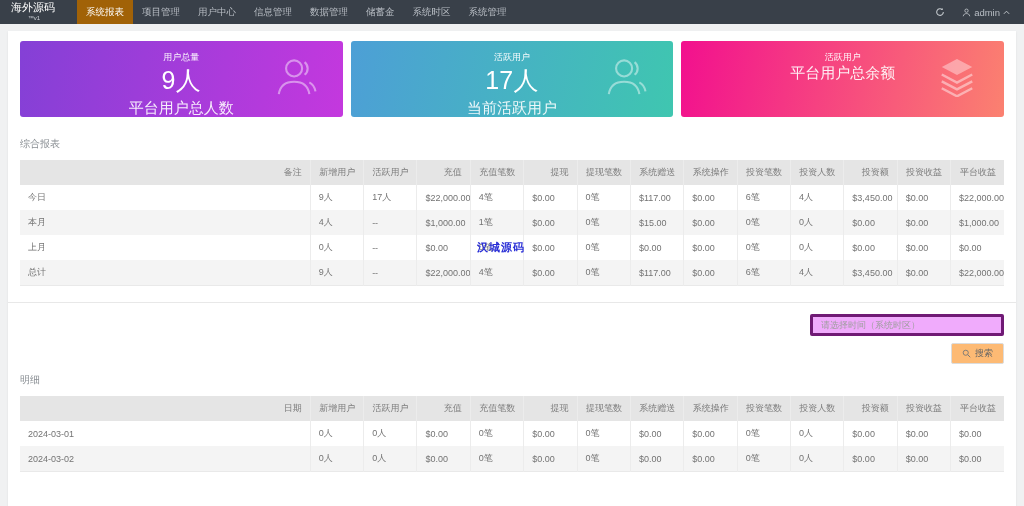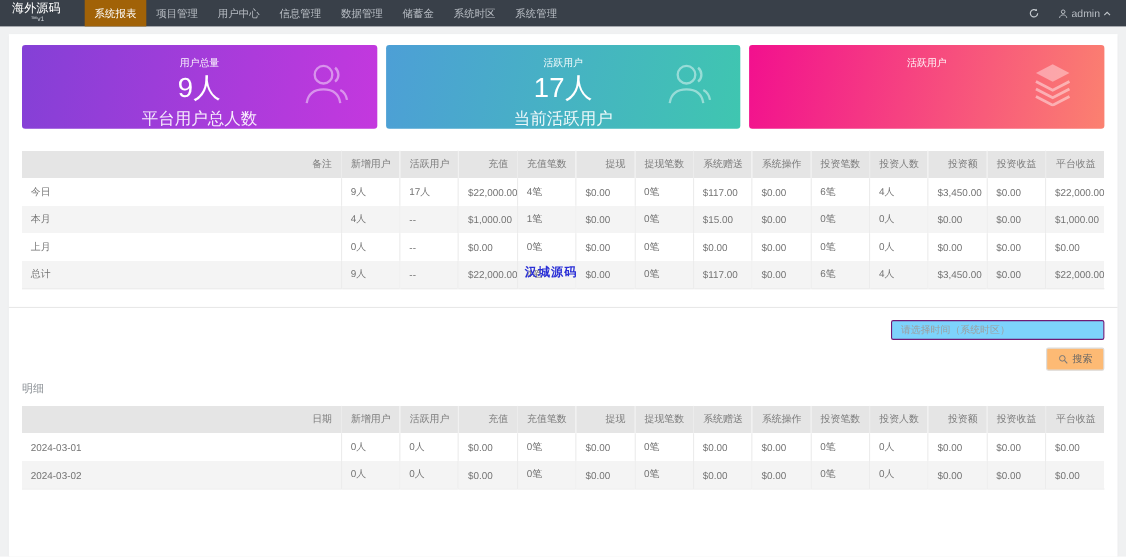--- a/index.html
+++ b/index.html
@@ -45,22 +45,22 @@
     background:#e5e5e5; font-weight:normal; text-align:right;
     padding:6px 8px; color:#7c7c7c; overflow:hidden; white-space:nowrap;
   }
   table.data-table td{ padding:6px 8px; overflow:hidden; white-space:nowrap;}
   table.data-table th + th, table.data-table td + td{ border-left:1px solid #ececec;}
   table.data-table tbody tr:nth-child(even){ background:#f4f4f4;}
   
   .divider{ border-top:1px solid #e8e8e8; margin:16px -12px 0;}
   .filter-row{ display:flex; justify-content:flex-end; margin:11px 0 0;}
   .time-input{
-    width:194px; font-size:9px; padding:3px 8px; border:1px solid #701a75;
-    border-radius:2px; color:#555; outline:none; background:#7dd3fc;
+    width:194px; font-size:9px; padding:3px 8px; border:3px solid #701a75;
+    border-radius:2px; color:#555; outline:none; background:#f0abfc;
   }
   .time-input::placeholder{ color:#9e9e9e;}
   .search-row{ display:flex; justify-content:flex-end; margin:7px 0 9px;}
   .search-btn{
     font-size:9px; color:#666; background:#fdba74; border:1px solid #dcdcdc;
     border-radius:2px; padding:3px 10px; display:flex; align-items:center; gap:4px; cursor:pointer;
   }
   
   .watermark{
     position:absolute; left:477px; top:240px; z-index:9;
@@ -124,29 +124,31 @@
         <div class="card-value">17人</div>
         <div class="card-sub">当前活跃用户</div>
         <span class="card-icon"><svg width="46" height="42" viewBox="0 0 24 22">
             <circle cx="11" cy="6.5" r="4.2" fill="none" stroke="#fff" stroke-width="1.1"></circle>
             <path d="M3 20c.7-4.6 3.9-6.5 8-6.5s7.3 1.9 8 6.5" fill="none" stroke="#fff" stroke-width="1.1"></path>
             <path d="M16.5 3.2a4.2 4.2 0 0 1 0 6.6M19 13.8c1.7.9 2.8 2.4 3.2 4.7" fill="none" stroke="#fff" stroke-width="1.1"></path>
           </svg></span>
       </div>
       <div class="card" style="background: linear-gradient(100deg, rgb(242, 16, 142) 0%, rgb(251, 129, 112) 100%);">
         <div class="card-title">活跃用户</div>
+        <div class="card-sub">平台用户总余额</div>
         <span class="card-icon"><svg width="46" height="40" viewBox="0 0 24 21">
             <path d="M12 1l8 4.2-8 4.2-8-4.2z" fill="#fff" fill-opacity=".85"></path>
             <path d="M4 9.2l8 4.2 8-4.2" fill="none" stroke="#fff" stroke-width="1.3"></path>
             <path d="M4 12.8l8 4.2 8-4.2" fill="none" stroke="#fff" stroke-width="1.3"></path>
             <path d="M4 16.4l8 4.2 8-4.2" fill="none" stroke="#fff" stroke-width="1.3"></path>
           </svg></span>
       </div>
     </div>
 
+  <div class="section-title">综合报表</div>
   <div id="report-table">
       <table class="data-table">
         <colgroup>
           <col class="col-wide">
           <col>
           <col>
           <col>
           <col>
           <col>
           <col>

